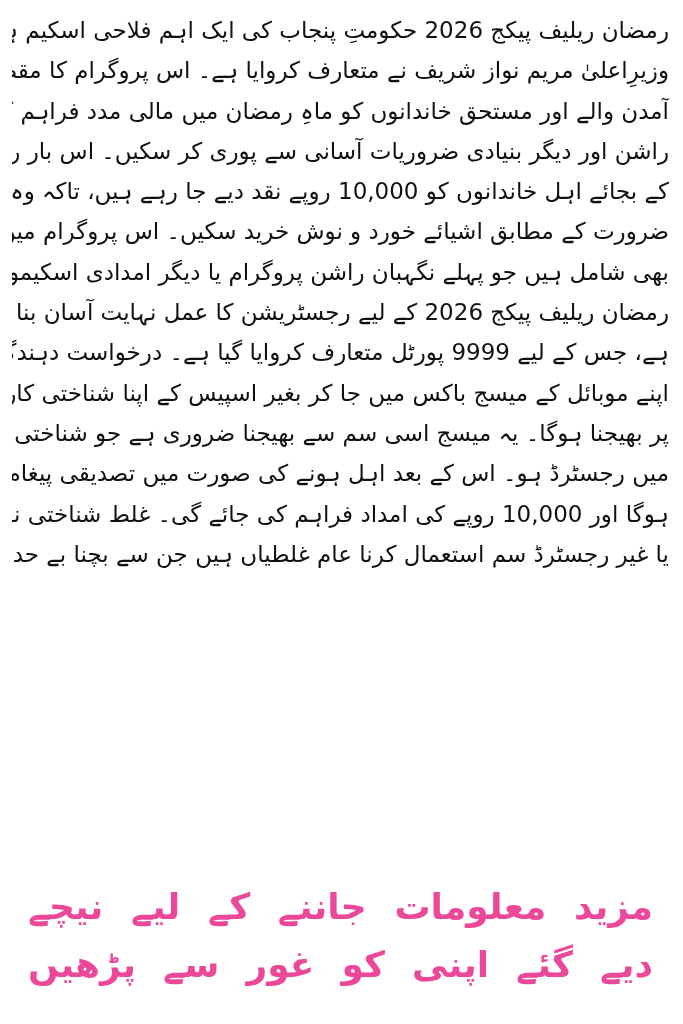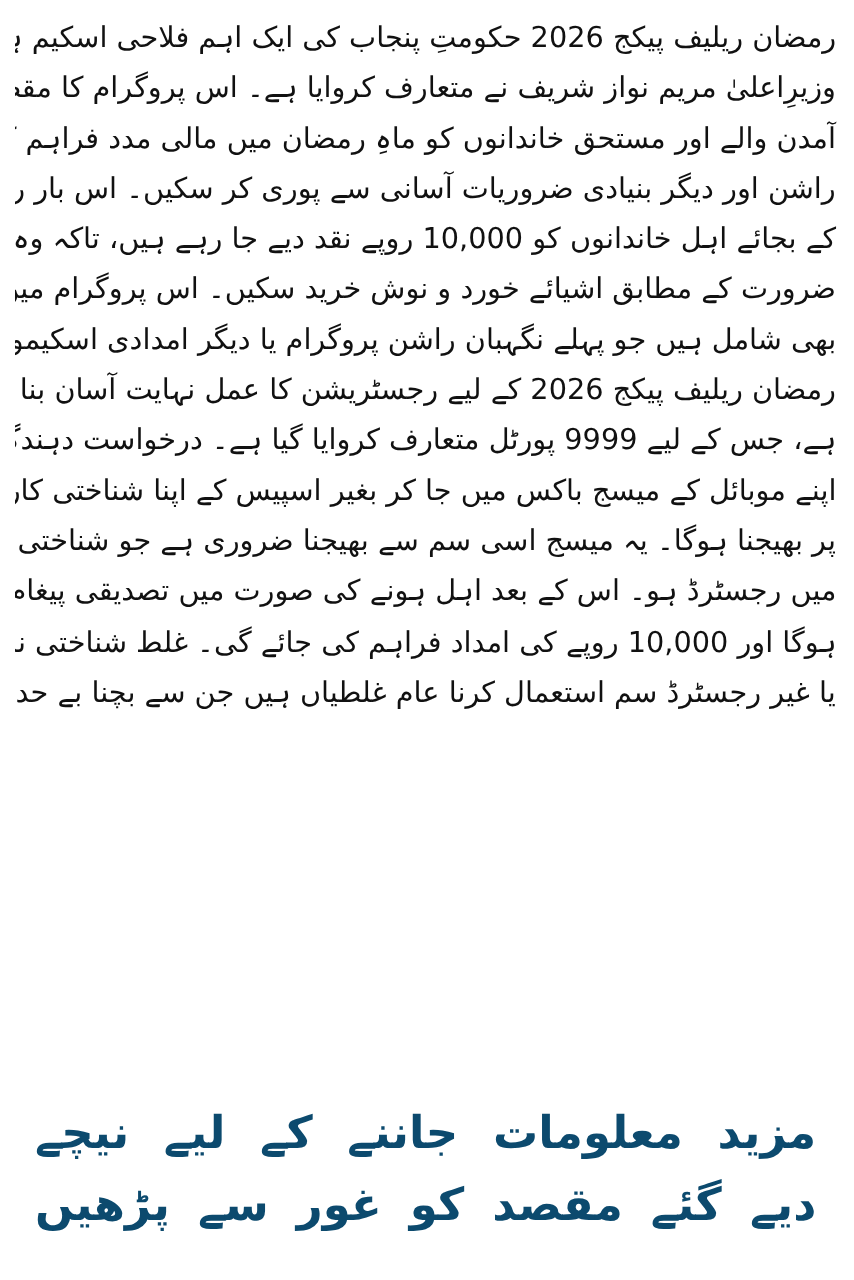--- a/index.html
+++ b/index.html
@@ -41,21 +41,21 @@
       left: 28px;
       right: 30px;
       direction: rtl;
     }
     .cta-line {
       display: block;
       height: 58px;
       line-height: 58px;
       font-size: 36px;
       font-weight: bold;
-      color: #0c4a6e;
+      color: #ec4899;
       white-space: nowrap;
       text-align: justify;
       text-align-last: justify;
       overflow: hidden;
     }
   </style>
 </head>
 <body>
 
 <div class="article">
@@ -74,14 +74,14 @@
     <span class="line">اپنے موبائل کے میسج باکس میں جا کر بغیر اسپیس کے اپنا شناختی کارڈ نمبر 9999</span>
     <span class="line">پر بھیجنا ہوگا۔ یہ میسج اسی سم سے بھیجنا ضروری ہے جو شناختی کارڈ کے ساتھ نادرا</span>
     <span class="line">میں رجسٹرڈ ہو۔ اس کے بعد اہل ہونے کی صورت میں تصدیقی پیغام موصول</span>
     <span class="line">ہوگا اور 10,000 روپے کی امداد فراہم کی جائے گی۔ غلط شناختی نمبر، اسپیس لگانا</span>
     <span class="line last">یا غیر رجسٹرڈ سم استعمال کرنا عام غلطیاں ہیں جن سے بچنا بے حد ضروری ہے۔</span>
   </div>
 </div>
 
 <div class="cta">
   <span class="cta-line">مزید معلومات جاننے کے لیے نیچے</span>
-  <span class="cta-line">دیے گئے مقصد کو غور سے پڑھیں</span>
+  <span class="cta-line">دیے گئے اپنی کو غور سے پڑھیں</span>
 </div>
 
 </body></html>

